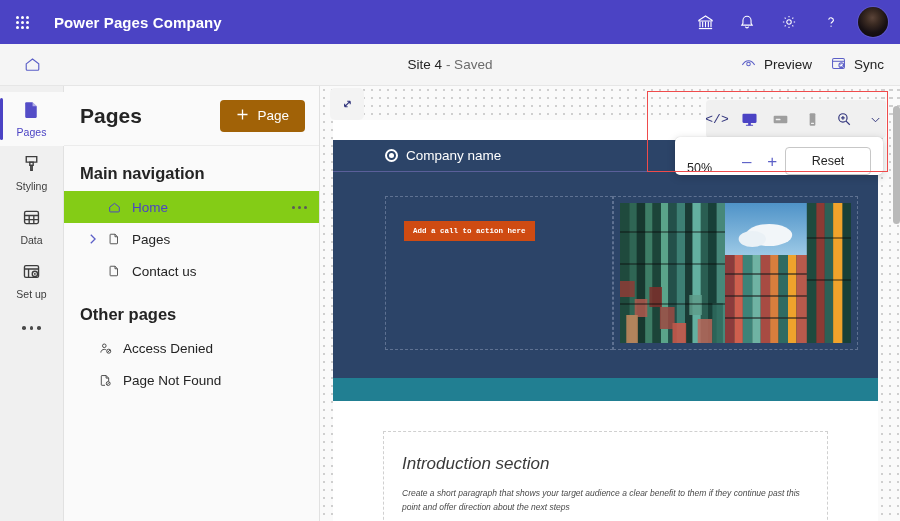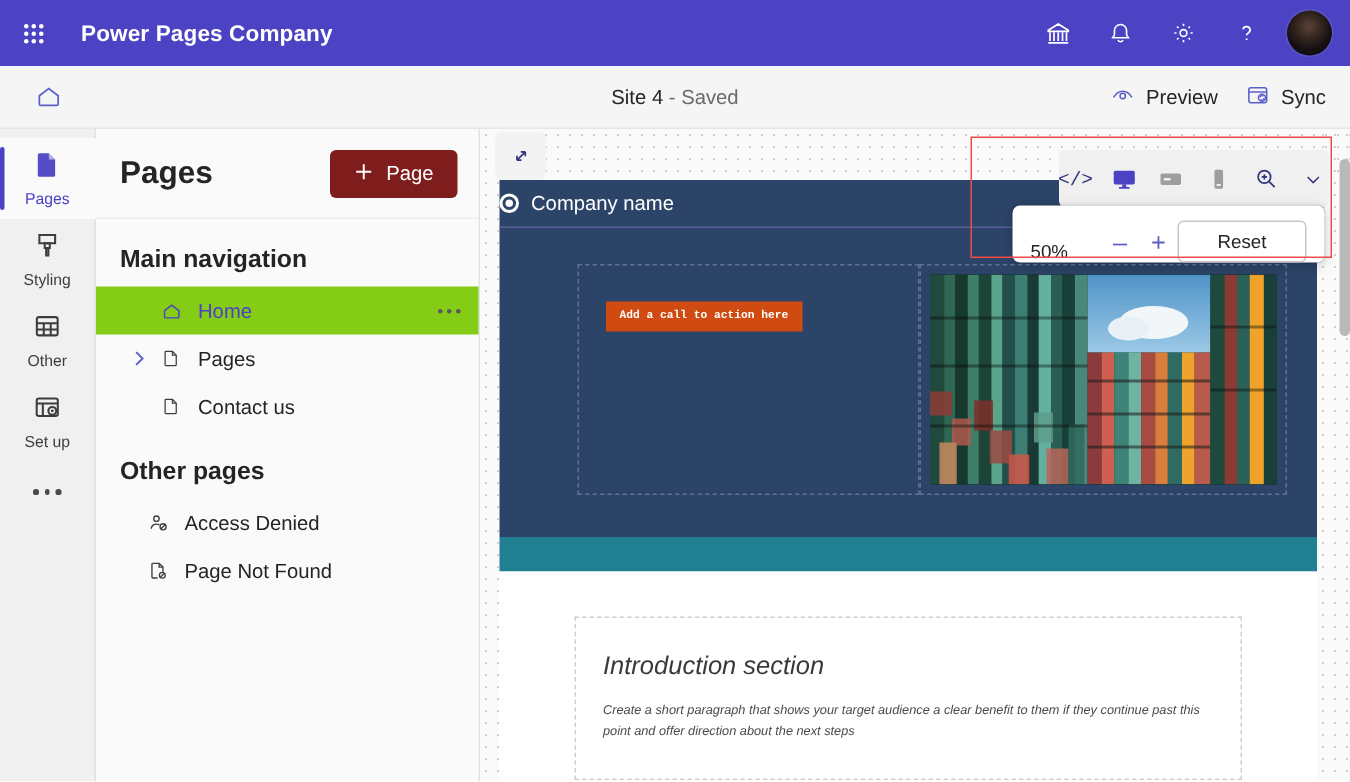--- a/index.html
+++ b/index.html
@@ -98,21 +98,21 @@
     position: absolute; top: 86px; left: 64px; width: 256px; height: 435px;
     background: #fafafa; border-right: 1px solid #e1e1e1;
   }
   .panel-head {
     height: 60px; display: flex; align-items: center; justify-content: space-between;
     padding: 0 14px 0 16px; border-bottom: 1px solid #ececec;
   }
   .panel-title { font-size: 21px; font-weight: 600; color: #242424; }
   .add-page-btn {
     display: flex; align-items: center; gap: 8px;
-    background: #7f1d1d; color: #fff; border: none; border-radius: 4px;
+    background: #a16207; color: #fff; border: none; border-radius: 4px;
     height: 32px; padding: 0 16px; font-size: 13.5px;
     font-family: "Liberation Sans", sans-serif; cursor: pointer;
   }
   .section-head {
     font-size: 16.5px; font-weight: 600; color: #242424;
     padding: 18px 16px 8px 16px;
   }
   .nav-row {
     display: flex; align-items: center; height: 32px; padding: 0 12px 0 22px;
     font-size: 13.5px; color: #242424; cursor: pointer; gap: 9px;
@@ -153,21 +153,21 @@
     color: #33367d; cursor: pointer; z-index: 4;
   }
 
   .page {
     position: absolute; top: 34px; left: 13px; width: 545px; bottom: 0;
     background: #ffffff;
   }
   .hero { background: #2c4468; }
   .site-nav {
     height: 32px; display: flex; align-items: center; gap: 8px;
-    border-bottom: 1px solid #5a5f9a;
+    padding-left: 52px; border-bottom: 1px solid #5a5f9a; margin-top: 20px;
   }
   .logo-dot {
     width: 13px; height: 13px; border-radius: 50%;
     border: 2px solid #ffffff; background: #2c4468; position: relative;
   }
   .logo-dot::after {
     content: ""; position: absolute; inset: 2px; border-radius: 50%; background: #fff;
   }
   .company-name { color: #fff; font-size: 13.5px; }
 
@@ -355,21 +355,21 @@
       <span class="rail-label">Styling</span>
     </div>
 
     <div class="rail-item">
       <span>
         <svg width="21" height="21" viewBox="0 0 20 20" fill="none" stroke="currentColor" stroke-width="1.3">
           <rect x="3.4" y="4.2" width="13.2" height="11.6" rx="1.4"></rect>
           <path d="M3.4 8.1h13.2M3.4 12h13.2M7.8 8.1v7.7M12.2 8.1v7.7"></path>
         </svg>
       </span>
-      <span class="rail-label">Other</span>
+      <span class="rail-label">Data</span>
     </div>
 
     <div class="rail-item">
       <span>
         <svg width="21" height="21" viewBox="0 0 20 20" fill="none" stroke="currentColor" stroke-width="1.3">
           <rect x="3.3" y="4.4" width="13.4" height="11.2" rx="1.4"></rect>
           <path d="M3.3 7.6h13.4M7.2 7.6v8"></path>
           <circle cx="13.2" cy="12.3" r="2.5" fill="#f0f0f0"></circle>
           <circle cx="13.2" cy="12.3" r="0.9" fill="currentColor" stroke="none"></circle>
         </svg>

